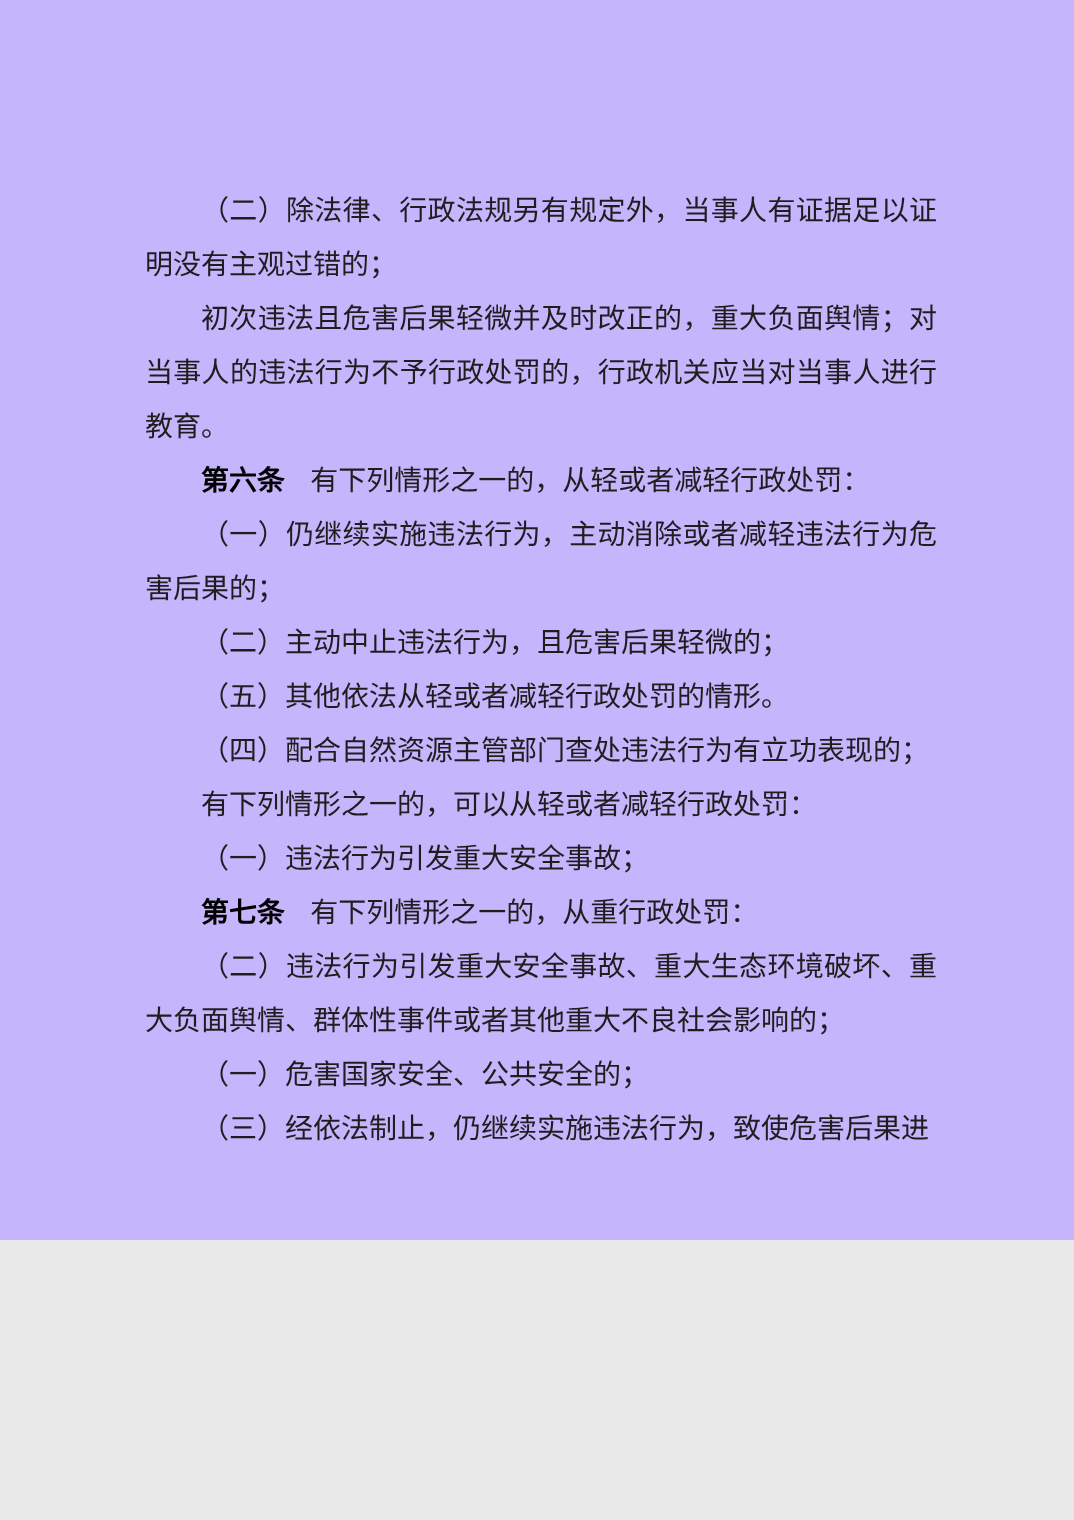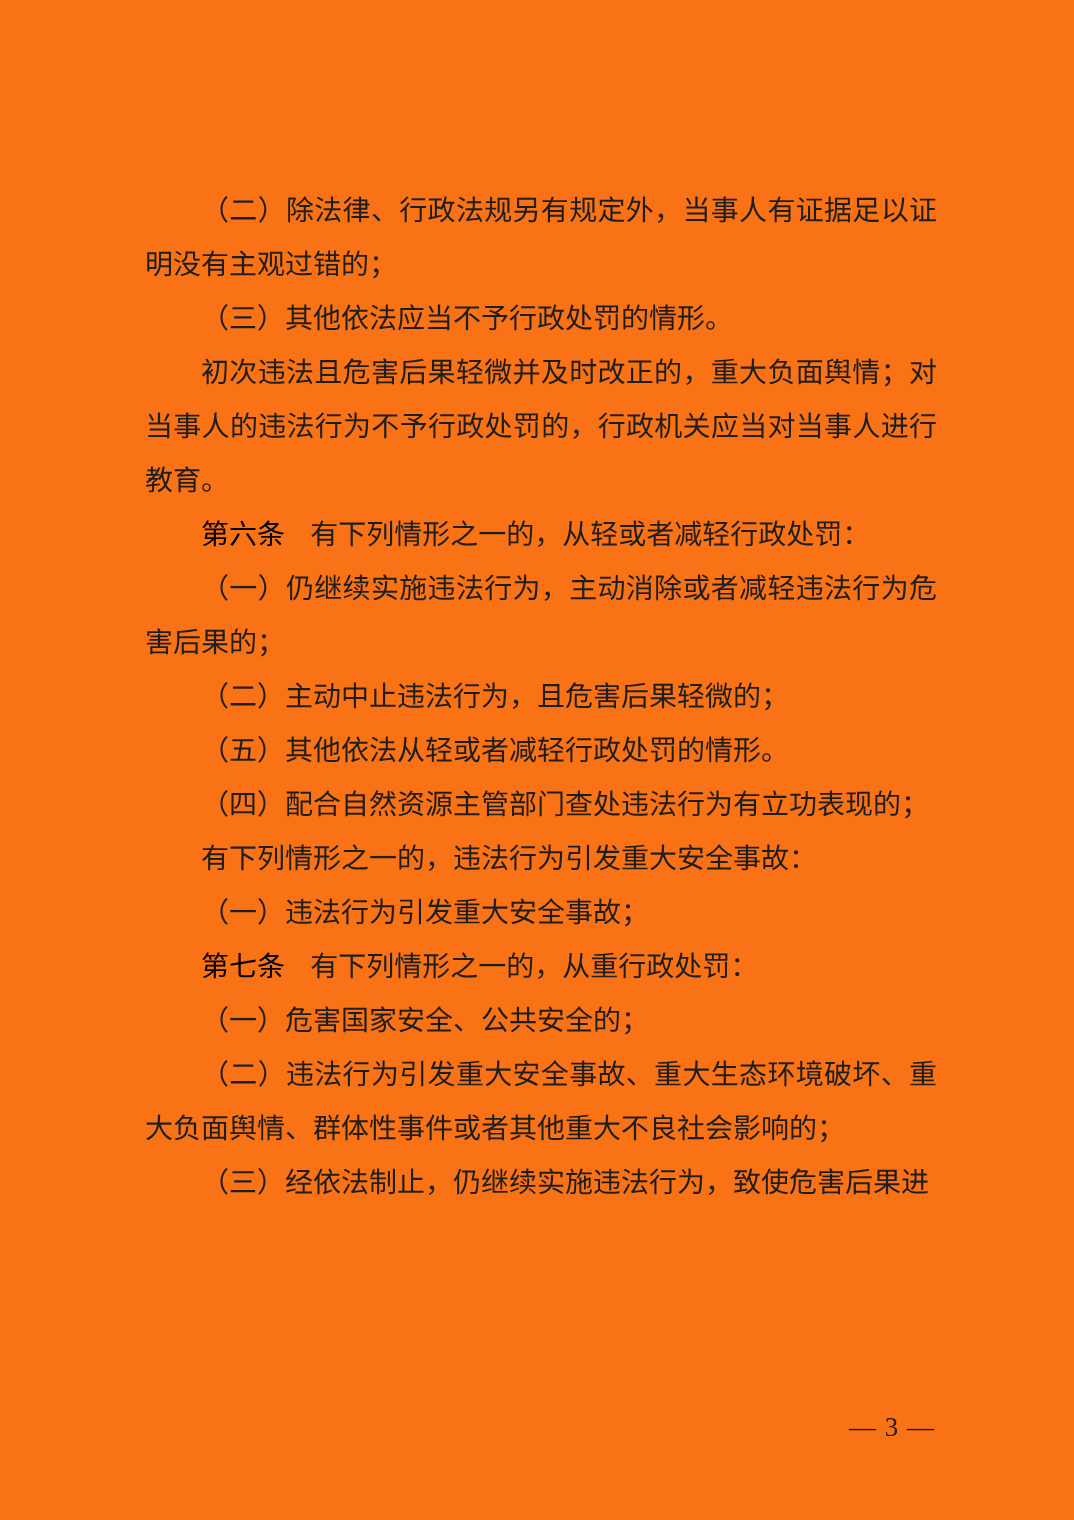--- a/index.html
+++ b/index.html
@@ -3,23 +3,23 @@
 <meta charset="utf-8">
 <style>
   html, body {
     margin: 0;
     padding: 0;
     background: #e8e8e8;
   }
   .page {
     position: relative;
     width: 1074px;
-    height: 1520px;
+    height: 1240px;
     margin: 0 auto;
-    background: #f97316;
+    background: #c4b5fd;
     overflow: hidden;
     font-family: "Liberation Serif", "DejaVu Serif", serif;
     color: #1e1e1e;
   }
   .doc-body {
     position: absolute;
     left: 145px;
     top: 184px;
     width: 792px;
     font-size: 28px;
@@ -27,21 +27,21 @@
     text-align: justify;
     text-justify: inter-character;
     letter-spacing: 0;
   }
   p.doc-paragraph {
     margin: 0;
     padding: 0;
     text-indent: 2em;
   }
   .article-term {
-    font-weight: 400;
+    font-weight: 700;
     color: #000000;
     font-family: "Liberation Sans", "DejaVu Sans", sans-serif;
     margin-right: 0.9em;
   }
   .page-footer {
     position: absolute;
     top: 1376px;
     right: 139px;
     font-size: 27px;
     line-height: 34px;
@@ -50,31 +50,30 @@
     white-space: pre;
   }
 </style>
 </head>
 <body>
 
 <div class="page">
   <main class="doc-body">
     <div id="paragraphs">
         <p class="doc-paragraph">（二）除法律、行政法规另有规定外，当事人有证据足以证明没有主观过错的；</p>
-        <p class="doc-paragraph">（三）其他依法应当不予行政处罚的情形。</p>
         <p class="doc-paragraph">初次违法且危害后果轻微并及时改正的，重大负面舆情；对当事人的违法行为不予行政处罚的，行政机关应当对当事人进行教育。</p>
         <p class="doc-paragraph"><b class="article-term">第六条</b>有下列情形之一的，从轻或者减轻行政处罚：</p>
         <p class="doc-paragraph">（一）仍继续实施违法行为，主动消除或者减轻违法行为危害后果的；</p>
         <p class="doc-paragraph">（二）主动中止违法行为，且危害后果轻微的；</p>
         <p class="doc-paragraph">（五）其他依法从轻或者减轻行政处罚的情形。</p>
         <p class="doc-paragraph">（四）配合自然资源主管部门查处违法行为有立功表现的；</p>
-        <p class="doc-paragraph">有下列情形之一的，违法行为引发重大安全事故：</p>
+        <p class="doc-paragraph">有下列情形之一的，可以从轻或者减轻行政处罚：</p>
         <p class="doc-paragraph">（一）违法行为引发重大安全事故；</p>
         <p class="doc-paragraph"><b class="article-term">第七条</b>有下列情形之一的，从重行政处罚：</p>
+        <p class="doc-paragraph">（二）违法行为引发重大安全事故、重大生态环境破坏、重大负面舆情、群体性事件或者其他重大不良社会影响的；</p>
         <p class="doc-paragraph">（一）危害国家安全、公共安全的；</p>
-        <p class="doc-paragraph">（二）违法行为引发重大安全事故、重大生态环境破坏、重大负面舆情、群体性事件或者其他重大不良社会影响的；</p>
         <p class="doc-paragraph">（三）经依法制止，仍继续实施违法行为，致使危害后果进</p>
       </div>
   </main>
   <footer class="page-footer">
     <span>— 3 —</span>
   </footer>
 </div>
 
 </body></html>

